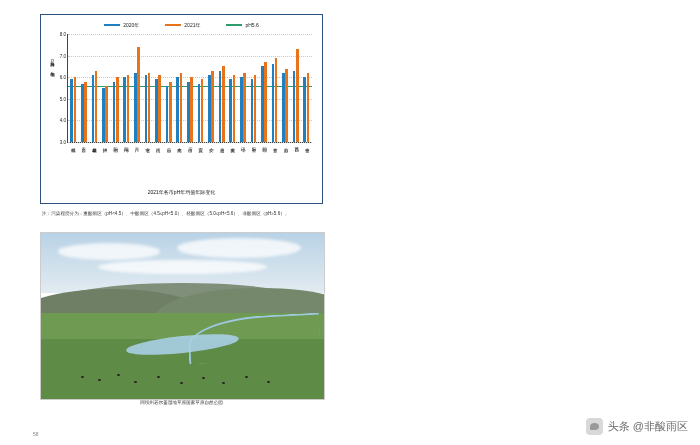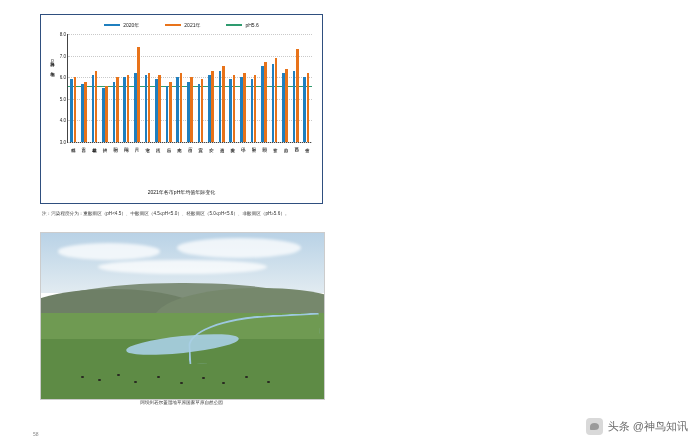--- a/index.html
+++ b/index.html
@@ -255,15 +255,15 @@
     
     
 
     
 
     
   </div>
 
   <div class="watermark">
     <span class="wm-logo"></span>
-    <span>头条 @神鸟知讯</span>
+    <span>头条 @非酸雨区</span>
   </div>
 </div>
 
 </body></html>

